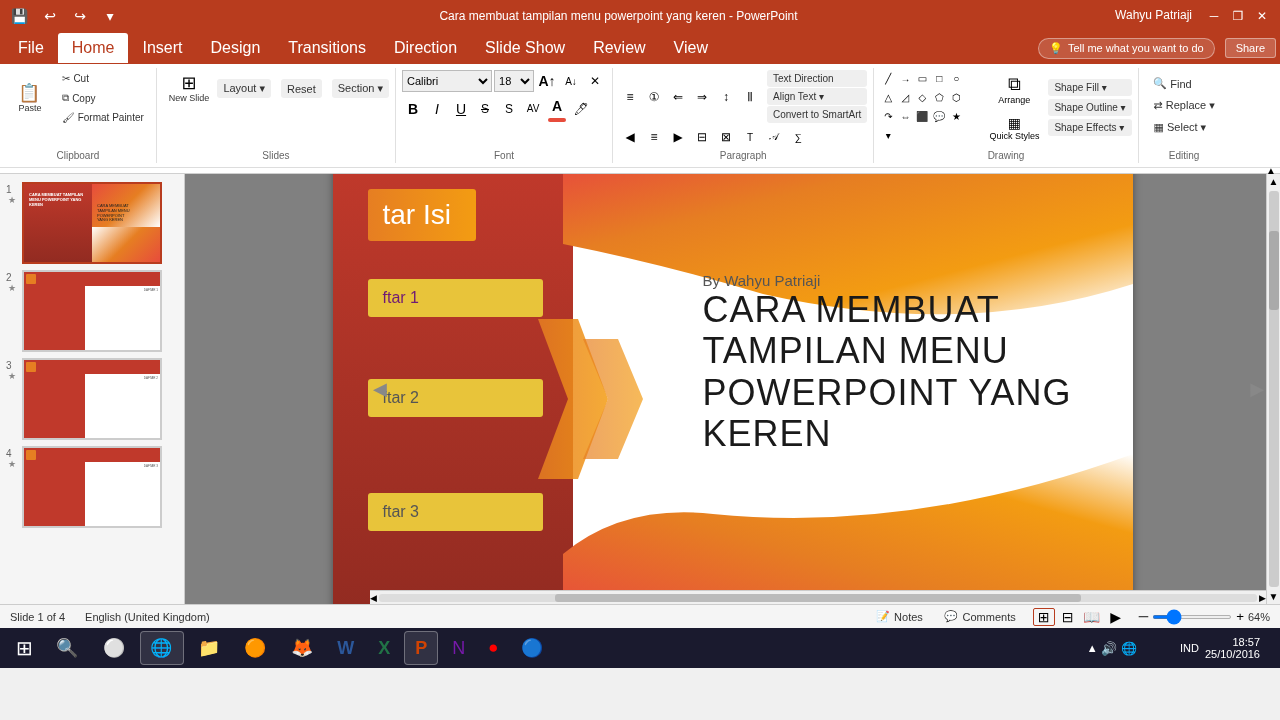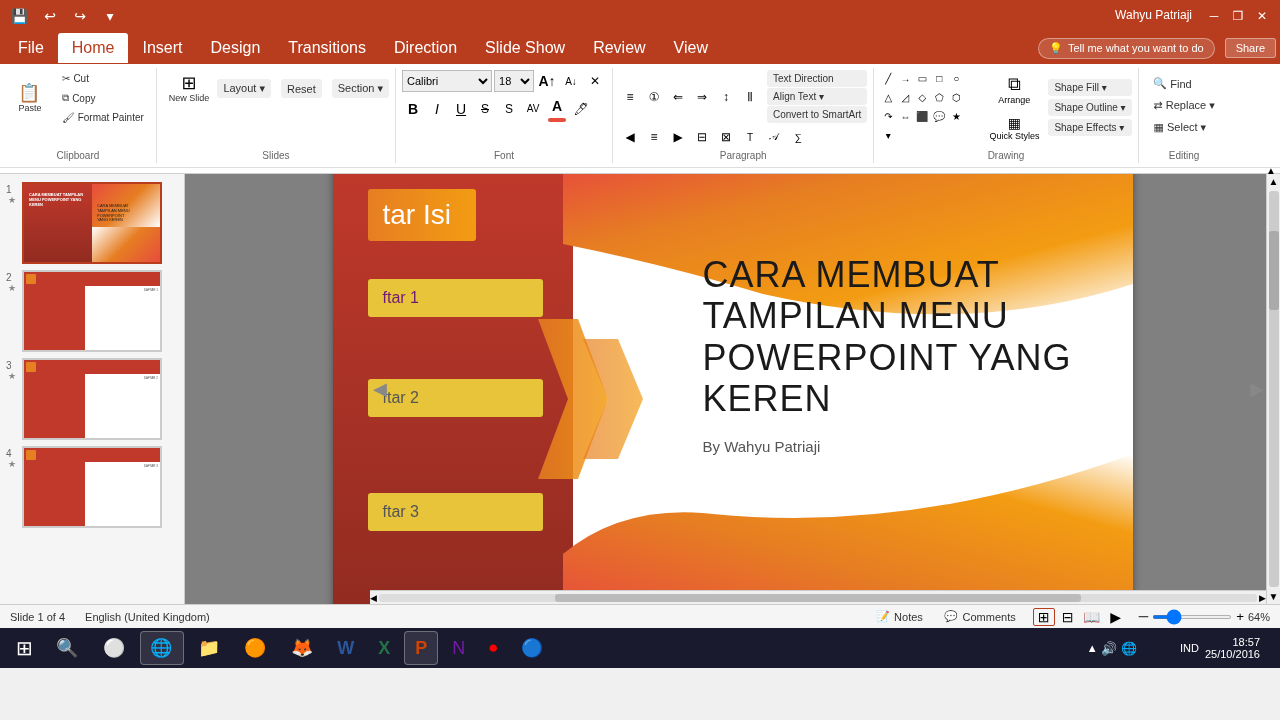--- a/index.html
+++ b/index.html
@@ -298,20 +298,21 @@
 </head>
 <body>
 
 <div id="titlebar">
   <div class="left-controls">
     <button class="qa-btn">💾</button>
     <button class="qa-btn">↩</button>
     <button class="qa-btn">↪</button>
     <button class="qa-btn">▾</button>
   </div>
+  <span class="title-text">Cara membuat tampilan menu powerpoint yang keren - PowerPoint</span>
   <div class="win-controls">
     <span style="font-size:12px;margin-right:8px;">Wahyu Patriaji</span>
     <button class="win-btn">─</button>
     <button class="win-btn">❐</button>
     <button class="win-btn close">✕</button>
   </div>
 </div>
 
 <div id="tabs">
   <button class="tab">File</button>
@@ -644,22 +645,22 @@
           <span style="font-size:16px;color:#555;">ftar 2</span>
         </div>
       </div>
       <div style="position:absolute;left:35px;top:329px;z-index:4;">
         <div style="background:#e8c43a;width:175px;padding:10px 15px;border-radius:3px;">
           <span style="font-size:16px;color:#555;">ftar 3</span>
         </div>
       </div>
 
       <div style="position:absolute;left:350px;top:90px;width:430px;z-index:5;padding:0 20px;">
+        <div style="font-size:15px;color:#555;margin-top:18px;">By Wahyu Patriaji</div>
         <div style="font-size:36px;font-weight:300;color:#1a1a1a;line-height:1.15;letter-spacing:1px;">CARA MEMBUAT TAMPILAN MENU POWERPOINT YANG KEREN</div>
-        <div style="font-size:15px;color:#555;margin-top:18px;">By Wahyu Patriaji</div>
       </div>
 
     </div>
 
     <div style="position:absolute;right:16px;top:50%;transform:translateY(-50%);color:#888;font-size:18px;z-index:10;cursor:pointer;">▶</div>
 
     <div style="position:absolute;right:0;top:0;bottom:0;width:14px;background:#f0f0f0;border-left:1px solid #ccc;display:flex;flex-direction:column;align-items:center;">
       <button style="background:transparent;border:none;cursor:pointer;font-size:10px;padding:2px;">▲</button>
       <div style="flex:1;width:10px;margin:2px;background:#ccc;border-radius:3px;position:relative;">
         <div style="position:absolute;top:10%;width:100%;height:20%;background:#aaa;border-radius:3px;"></div>

